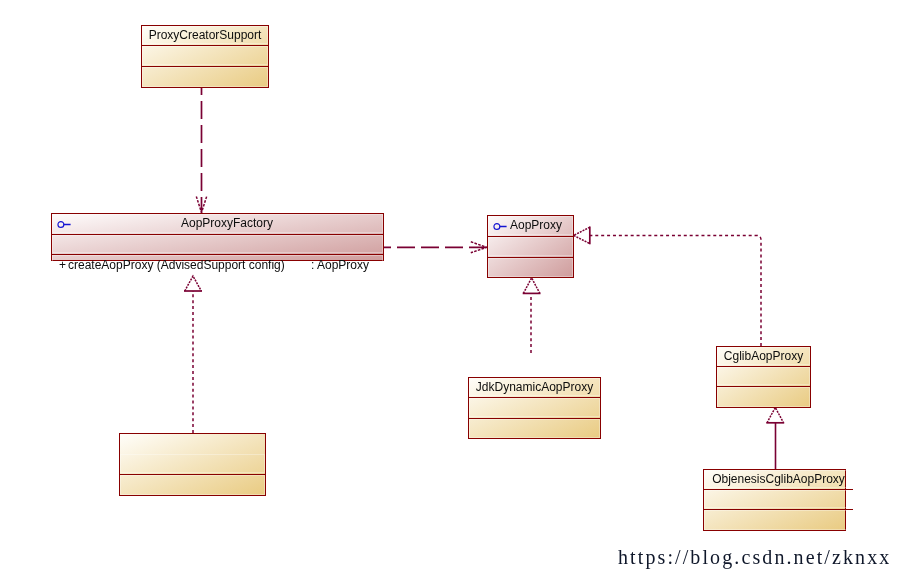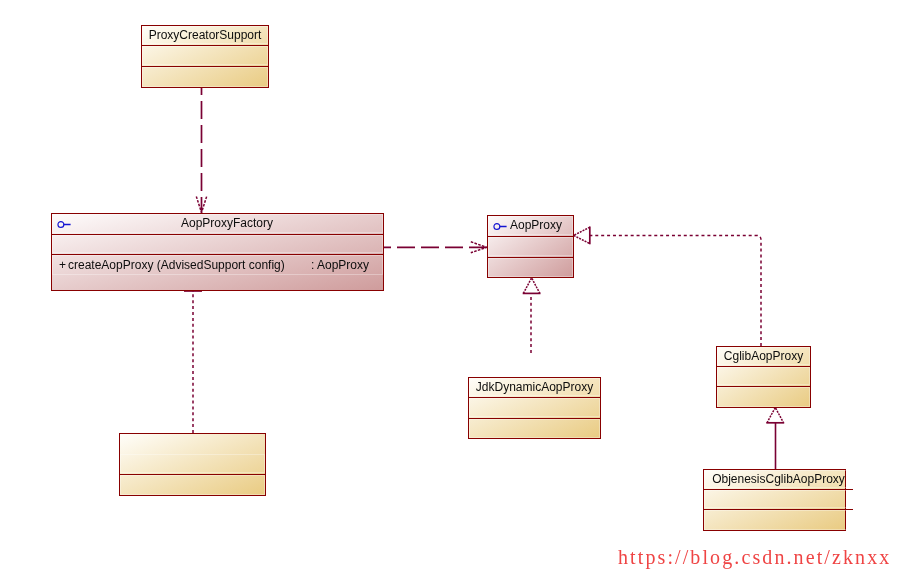--- a/index.html
+++ b/index.html
@@ -25,21 +25,21 @@
          position:absolute;left:0;right:0;top:0;}
   .iface .title{left:19px;}
   .ifc{position:absolute;left:5px;top:50%;margin-top:-5px;}
   .member{font-size:12px;color:#0d0d0d;white-space:nowrap;position:absolute;top:0;line-height:inherit;}
   .member.vis{left:7px;}
   .member.sig{left:16px;text-align:center;}
   .member.ret{left:259px;}
 
   svg.links{position:absolute;left:0;top:0;width:899px;height:579px;overflow:visible;}
 
-  .wm{position:absolute;color:#ef4444;font-family:"Liberation Serif",serif;
+  .wm{position:absolute;color:#0f172a;font-family:"Liberation Serif",serif;
       font-size:20px;letter-spacing:2.1px;white-space:nowrap;}
 </style>
 </head>
 <body>
 
 <div id="canvas">
 
   <svg class="links" width="899" height="579" viewBox="0 0 899 579">
 
     <g>
@@ -82,21 +82,21 @@
   </svg>
 
   <div class="wm" style="left:618px;top:546px;">https://blog.csdn.net/zknxx</div>
 <div class="node cls" style="left: 141px; top: 25px; width: 128px; height: 63px;">
       <div class="sec first-row" style="top: 0px; width: 126px; height: 20px;">
         <div class="title" style="line-height: 18.5px;">ProxyCreatorSupport</div>
       </div>
       <div class="sec" style="top: 20px; width: 126px; height: 21px;"></div>
       <div class="sec last" style="top: 41px; width: 126px; height: 20px;"></div>
     </div>
-    <div class="node iface" style="left: 51px; top: 213px; width: 333px; height: 78px;">
+    <div class="node iface" style="left: 51px; top: 213px; width: 333px; height: 48px;">
       <div class="sec first-row" style="top: 0px; width: 331px; height: 21px;">
         <svg class="ifc" width="15" height="11" viewBox="0 0 15 11">
           <circle cx="3.9" cy="5.5" r="2.95" fill="none" stroke="#1414d2" stroke-width="1.2"></circle>
           <line x1="6.6" y1="5.5" x2="13.6" y2="5.5" stroke="#1414d2" stroke-width="1.5"></line>
         </svg>
         <div class="title" style="line-height: 19.5px;">AopProxyFactory</div>
       </div>
       <div class="sec" style="top: 21px; width: 331px; height: 20px;"></div>
       <div class="sec last" style="top: 41px; width: 331px; height: 20px; line-height: 20px;">
         <span class="member vis">+</span>

